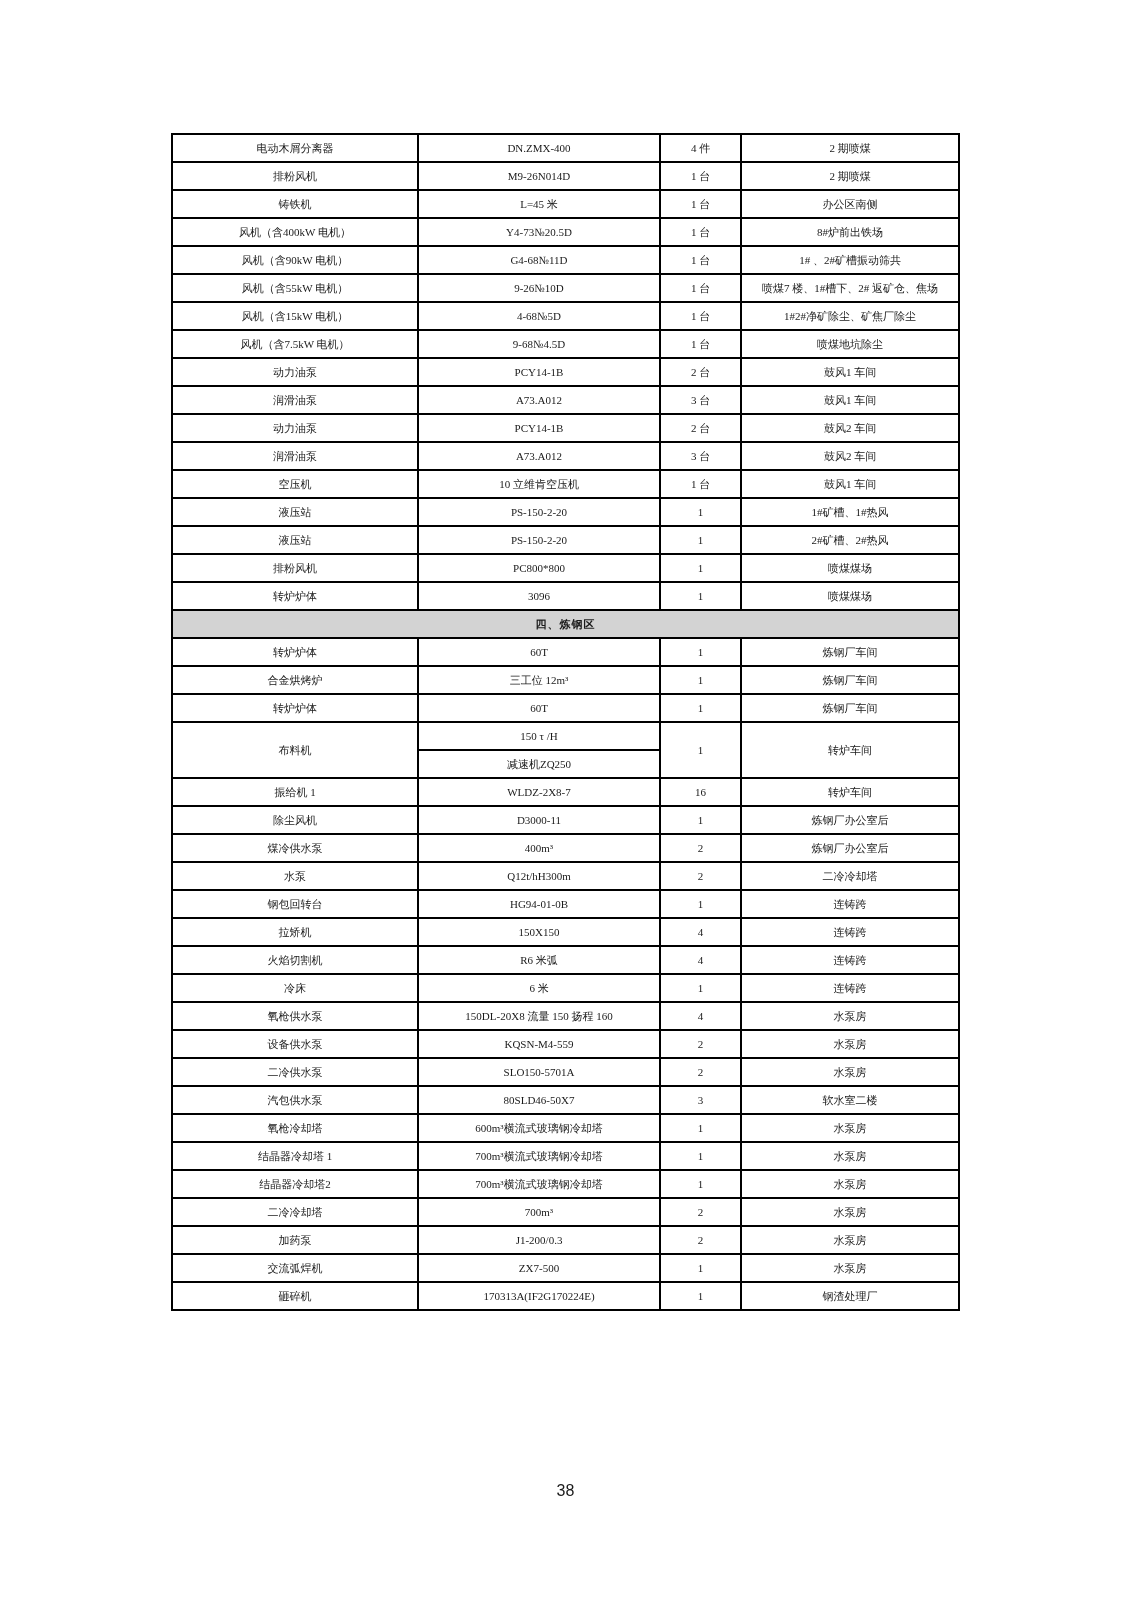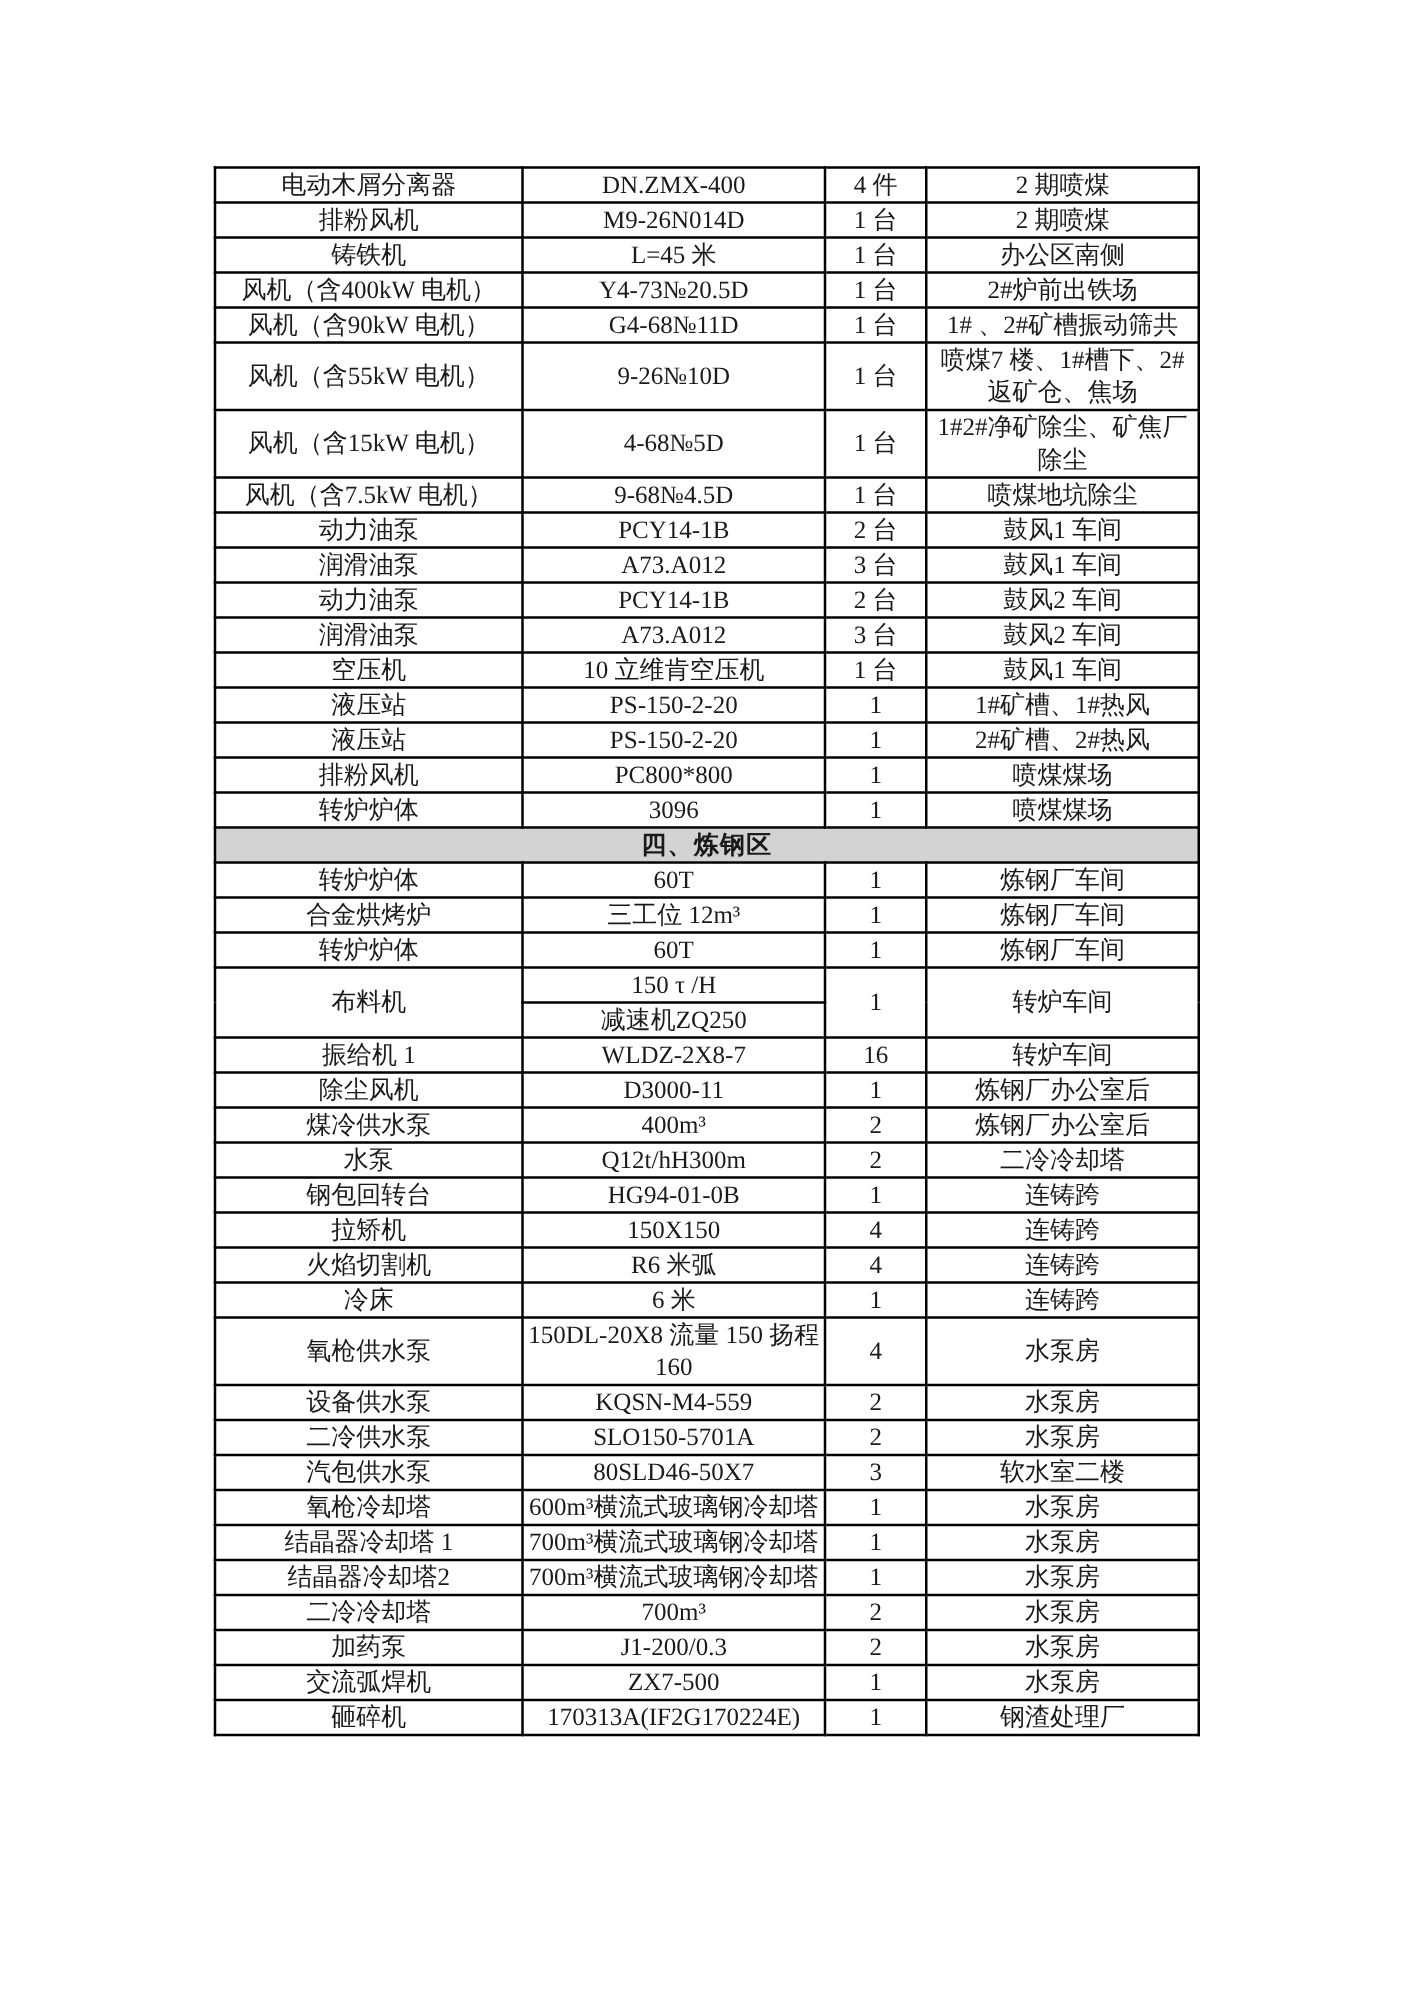--- a/index.html
+++ b/index.html
@@ -16,21 +16,21 @@
     font-family: "Liberation Serif", "DejaVu Serif", serif;
     color: #1a1a1a;
   }
   table.equip {
     position: absolute;
     left: 171px;
     top: 133px;
     width: 787px;
     border-collapse: collapse;
     table-layout: fixed;
-    font-size: 20px;
+    font-size: 11px;
   }
   table.equip td {
     border: 2px solid #000000;
     text-align: center;
     vertical-align: middle;
     padding: 0 3px;
     line-height: 26px;
     height: 26px;
     word-break: break-all;
     overflow: hidden;
@@ -80,21 +80,21 @@
         <tr class="item-row">
           <td>铸铁机</td>
           <td>L=45 米</td>
           <td>1 台</td>
           <td>办公区南侧</td>
         </tr>
         <tr class="item-row">
           <td>风机（含400kW 电机）</td>
           <td>Y4-73№20.5D</td>
           <td>1 台</td>
-          <td>2#炉前出铁场</td>
+          <td>8#炉前出铁场</td>
         </tr>
         <tr class="item-row">
           <td>风机（含90kW 电机）</td>
           <td>G4-68№11D</td>
           <td>1 台</td>
           <td>1# 、2#矿槽振动筛共</td>
         </tr>
         <tr class="item-row">
           <td>风机（含55kW 电机）</td>
           <td>9-26№10D</td>
@@ -307,14 +307,15 @@
         </tr>
         <tr class="item-row">
           <td>砸碎机</td>
           <td>170313A(IF2G170224E)</td>
           <td>1</td>
           <td>钢渣处理厂</td>
         </tr>
       </tbody>
   </table>
 
+  <div class="page-number">38</div>
 
 </div>
 
 </body></html>

